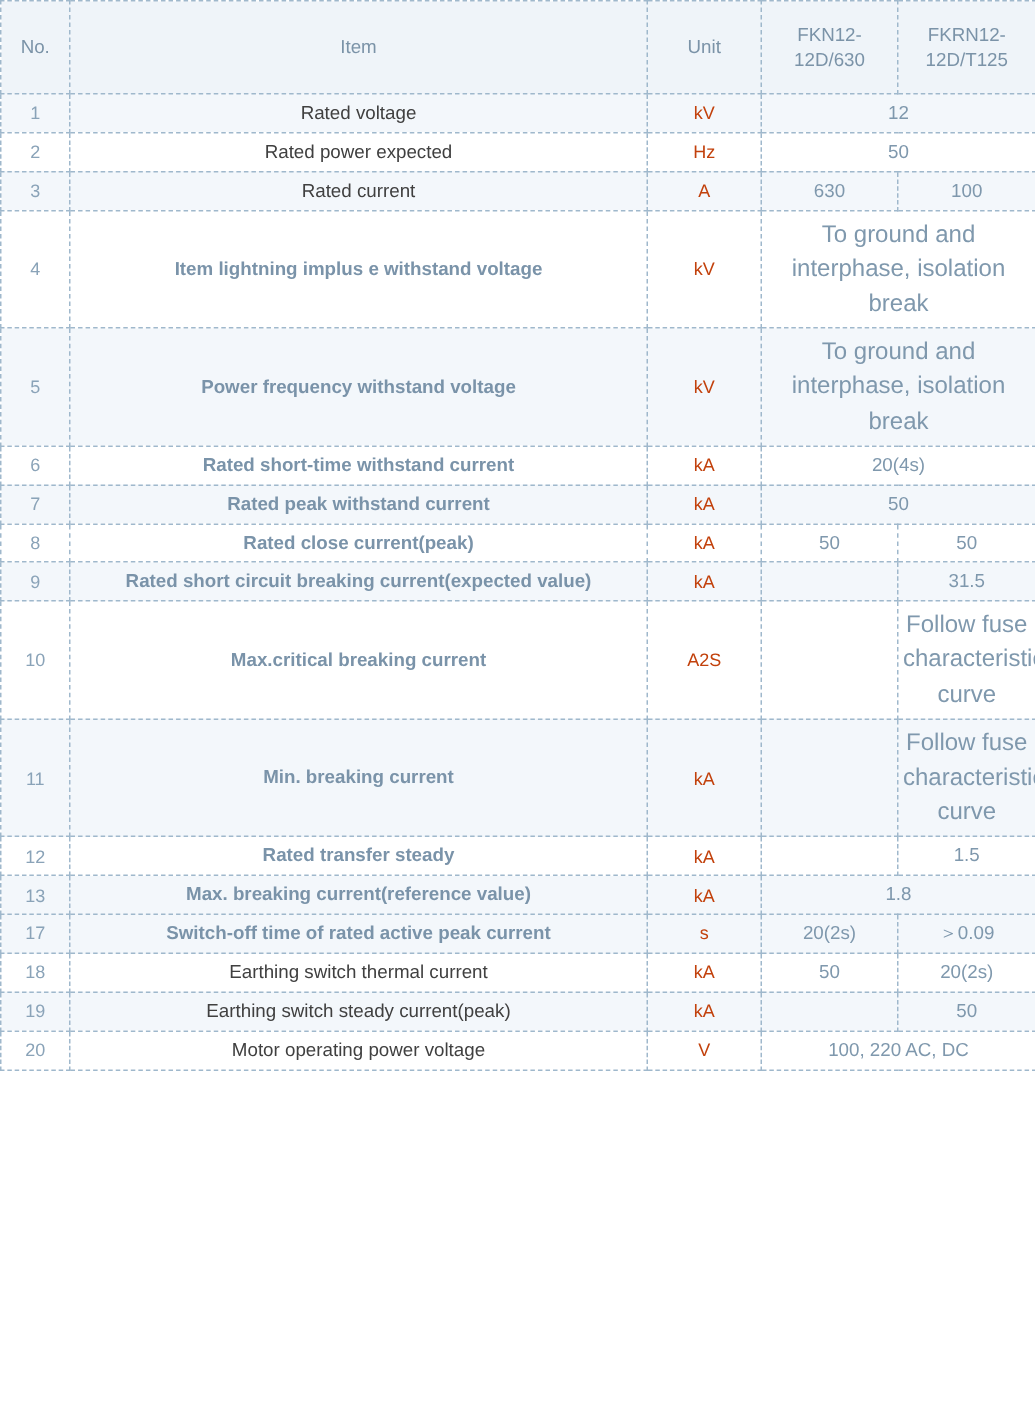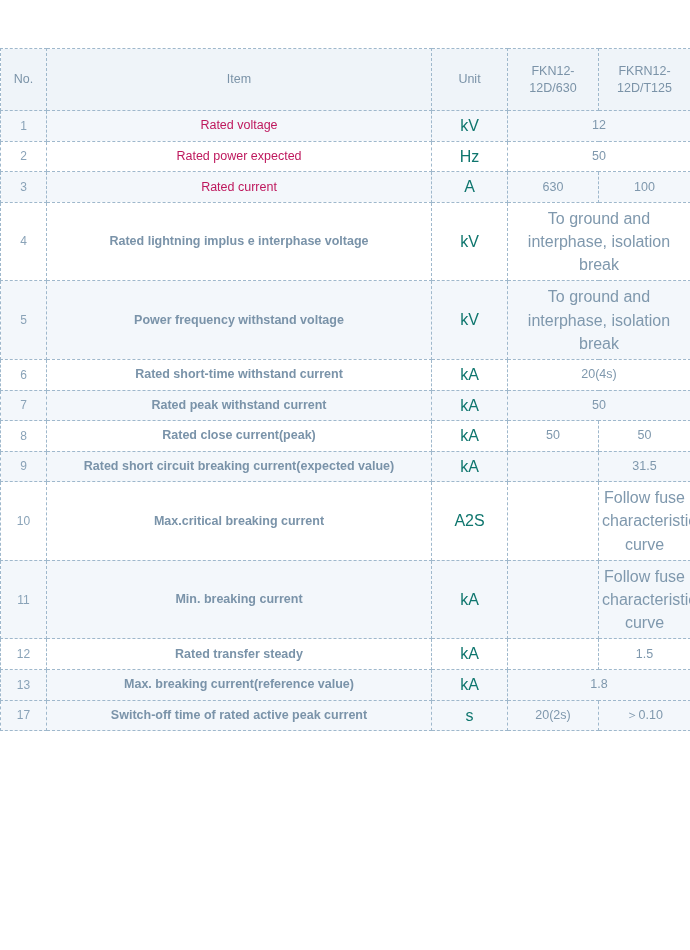--- a/index.html
+++ b/index.html
@@ -10,21 +10,20 @@
   body {
     width: 690px;
     height: 950px;
     font-family: "Liberation Sans", sans-serif;
     color: #6f8ca6;
   }
   table.spec-table {
     width: 690px;
     border-collapse: collapse;
     table-layout: fixed;
-    margin-top: 48px;
   }
   table.spec-table td,
   table.spec-table th {
     border: 1px dashed #9fb8cc;
     box-sizing: border-box;
     text-align: center;
     vertical-align: middle;
     font-weight: normal;
     padding: 4px 3px;
     line-height: 1.35;
@@ -49,29 +48,29 @@
     background: #f3f7fb;
   }
   tbody tr.plain td {
     background: #ffffff;
   }
   td.no-cell {
     color: #8aa3b8;
     font-size: 12px;
   }
   td.item-cell {
-    color: #be185d;
+    color: #404040;
   }
   td.item-cell.bold {
     font-weight: bold;
     color: #7a93a9;
   }
   td.unit-cell {
-    color: #0f766e;
-    font-size: 16px;
+    color: #c2410c;
+    font-size: 12px;
   }
   td.val-cell {
     color: #7f98ad;
     font-size: 12.5px;
   }
   td.val-cell.small {
     font-size: 16px;
     line-height: 1.45;
   }
 </style>
@@ -110,21 +109,21 @@
       </tr>
       <tr class="shade">
         <td class="no-cell">3</td>
         <td class="item-cell">Rated current</td>
         <td class="unit-cell">A</td>
         <td class="val-cell">630</td>
         <td class="val-cell">100</td>
       </tr>
       <tr class="plain">
         <td class="no-cell">4</td>
-        <td class="item-cell bold">Rated lightning implus e interphase voltage</td>
+        <td class="item-cell bold">Item lightning implus e withstand voltage</td>
         <td class="unit-cell">kV</td>
         <td class="val-cell small" colspan="2">To ground and interphase, isolation break</td>
       </tr>
       <tr class="shade">
         <td class="no-cell">5</td>
         <td class="item-cell bold">Power frequency withstand voltage</td>
         <td class="unit-cell">kV</td>
         <td class="val-cell small" colspan="2">To ground and interphase, isolation break</td>
       </tr>
       <tr class="plain">
@@ -178,16 +177,36 @@
         <td class="no-cell">13</td>
         <td class="item-cell bold">Max. breaking current(reference value)</td>
         <td class="unit-cell">kA</td>
         <td class="val-cell" colspan="2">1.8</td>
       </tr>
       <tr class="shade">
         <td class="no-cell">17</td>
         <td class="item-cell bold">Switch-off time of rated active peak current</td>
         <td class="unit-cell">s</td>
         <td class="val-cell">20(2s)</td>
-        <td class="val-cell">＞0.10</td>
+        <td class="val-cell">＞0.09</td>
+      </tr>
+      <tr class="plain">
+        <td class="no-cell">18</td>
+        <td class="item-cell">Earthing switch thermal current</td>
+        <td class="unit-cell">kA</td>
+        <td class="val-cell">50</td>
+        <td class="val-cell">20(2s)</td>
+      </tr>
+      <tr class="shade">
+        <td class="no-cell">19</td>
+        <td class="item-cell">Earthing switch steady current(peak)</td>
+        <td class="unit-cell">kA</td>
+        <td class="val-cell"></td>
+        <td class="val-cell">50</td>
+      </tr>
+      <tr class="plain">
+        <td class="no-cell">20</td>
+        <td class="item-cell">Motor operating power voltage</td>
+        <td class="unit-cell">V</td>
+        <td class="val-cell" colspan="2">100, 220 AC, DC</td>
       </tr>
     </tbody>
 </table>
 
 </body></html>

